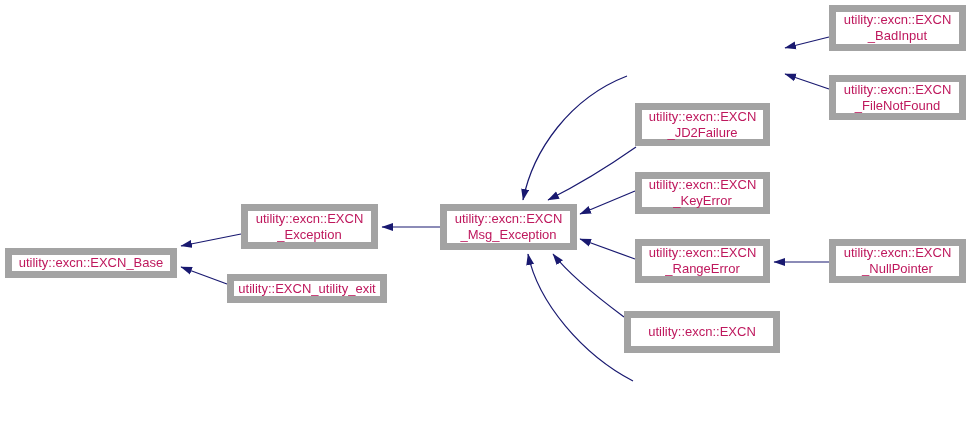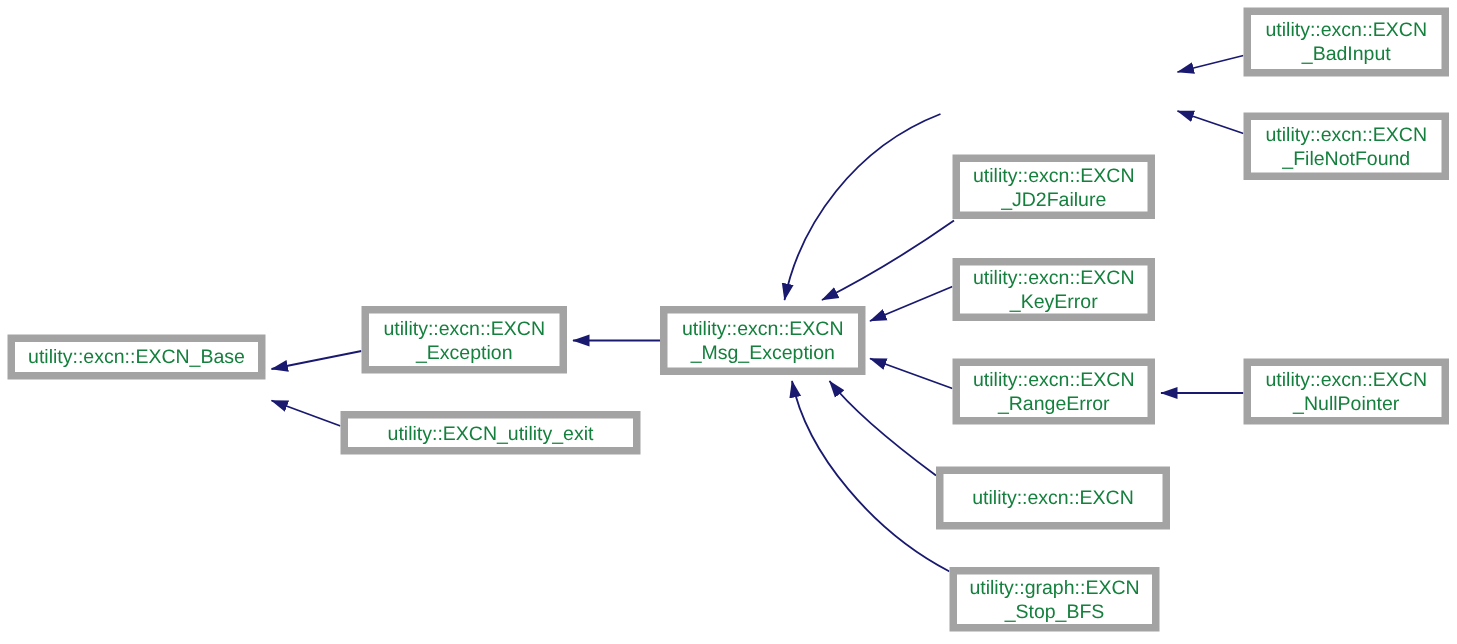--- a/index.html
+++ b/index.html
@@ -20,22 +20,22 @@
     left: 0;
     top: 0;
     width: 971px;
     height: 429px;
     z-index: 1;
   }
   .node {
     position: absolute;
     box-sizing: border-box;
     background: #ffffff;
-    border: 5px solid #a3a3a3;
-    color: #15803d;
+    border: 7px solid #a3a3a3;
+    color: #be185d;
     display: flex;
     flex-direction: column;
     align-items: center;
     justify-content: center;
     text-align: center;
     font-size: 13px;
     line-height: 16px;
     white-space: nowrap;
     z-index: 2;
     cursor: pointer;
@@ -64,30 +64,30 @@
       <path marker-end="url(#arrow)" d="M635,191 L580,214"></path>
       <path marker-end="url(#arrow)" d="M635,259 L580,239"></path>
       <path marker-end="url(#arrow)" d="M829,37 L785,48"></path>
       <path marker-end="url(#arrow)" d="M829,89 L785,74"></path>
       <path marker-end="url(#arrow)" d="M829,262 L774,262"></path>
       <path marker-end="url(#arrow)" d="M624,317 C597,297 568,273 553,254"></path>
       <path marker-end="url(#arrow)" d="M633,381 C583,355 538,303 528,254"></path>
     </g>
   </svg>
 
-  <div class="node" style="left:5px; top:223px; width:172px; height:30px">
+  <div class="node" style="left:5px; top:248px; width:172px; height:30px">
     <span>utility::excn::EXCN_Base</span>
   </div>
 
   <div class="node" style="left:241px; top:204px; width:137px; height:45px">
     <span>utility::excn::EXCN</span>
     <span>_Exception</span>
   </div>
 
-  <div class="node" style="left:227px; top:274px; width:200px; height:29px">
+  <div class="node" style="left:227px; top:274px; width:160px; height:29px">
     <span>utility::EXCN_utility_exit</span>
   </div>
 
   <div class="node" style="left:440px; top:204px; width:137px; height:46px">
     <span>utility::excn::EXCN</span>
     <span>_Msg_Exception</span>
   </div>
 
 
   <div class="node" style="left:829px; top:5px; width:137px; height:46px">
@@ -117,18 +117,14 @@
 
   <div class="node" style="left:829px; top:239px; width:137px; height:44px">
     <span>utility::excn::EXCN</span>
     <span>_NullPointer</span>
   </div>
 
   <div class="node" style="left:624px; top:311px; width:156px; height:42px">
     <span>utility::excn::EXCN</span>
   </div>
 
-  <div class="node" style="left:633px; top:378px; width:140px; height:43px">
-    <span>utility::graph::EXCN</span>
-    <span>_Stop_BFS</span>
-  </div>
 
 </div>
 
 </body></html>

